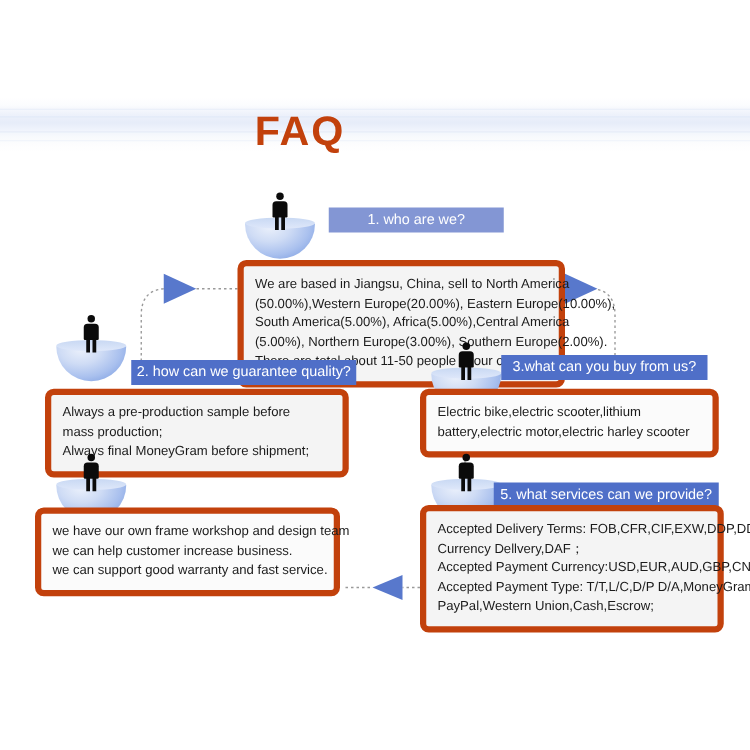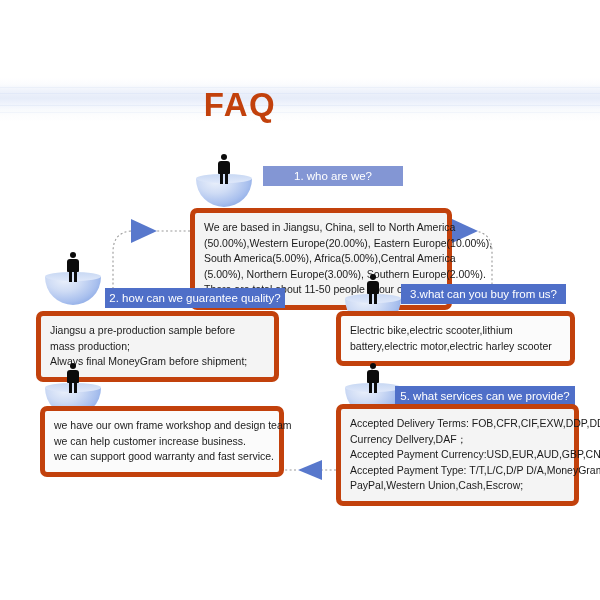--- a/index.html
+++ b/index.html
@@ -216,21 +216,21 @@
   <div class="figure" style="left:45px; top:251px;">
     <div class="dome"></div>
     <div class="dome-top"></div>
     <div class="person-head"></div>
     <div class="person-body"></div>
     <div class="person-leg-l"></div>
     <div class="person-leg-r"></div>
   </div>
   <div class="label-bar label-strong" style="left:105px; top:288px; width:180px;">2. how can we guarantee quality?</div>
   <div class="panel" style="left:36px; top:311px; width:243px;">
-    <p>Jiangsu a pre-production sample before</p>
+    <p>Always a pre-production sample before</p>
     <p>mass production;</p>
     <p>Always final MoneyGram before shipment;</p>
   </div>
 
   <div class="figure" style="left:345px; top:273px;">
     <div class="dome"></div>
     <div class="dome-top"></div>
     <div class="person-head"></div>
     <div class="person-body"></div>
     <div class="person-leg-l"></div>
@@ -243,21 +243,21 @@
   </div>
 
   <div class="figure" style="left:45px; top:362px;">
     <div class="dome"></div>
     <div class="dome-top"></div>
     <div class="person-head"></div>
     <div class="person-body"></div>
     <div class="person-leg-l"></div>
     <div class="person-leg-r"></div>
   </div>
-  <div class="panel panel-white" style="left:40px; top:406px; width:244px;">
+  <div class="panel panel-white" style="left:28px; top:406px; width:244px;">
     <p>we have our own frame workshop and design team</p>
     <p>we can help customer increase business.</p>
     <p>we can support good warranty and fast service.</p>
   </div>
 
   <div class="figure" style="left:345px; top:362px;">
     <div class="dome"></div>
     <div class="dome-top"></div>
     <div class="person-head"></div>
     <div class="person-body"></div>

